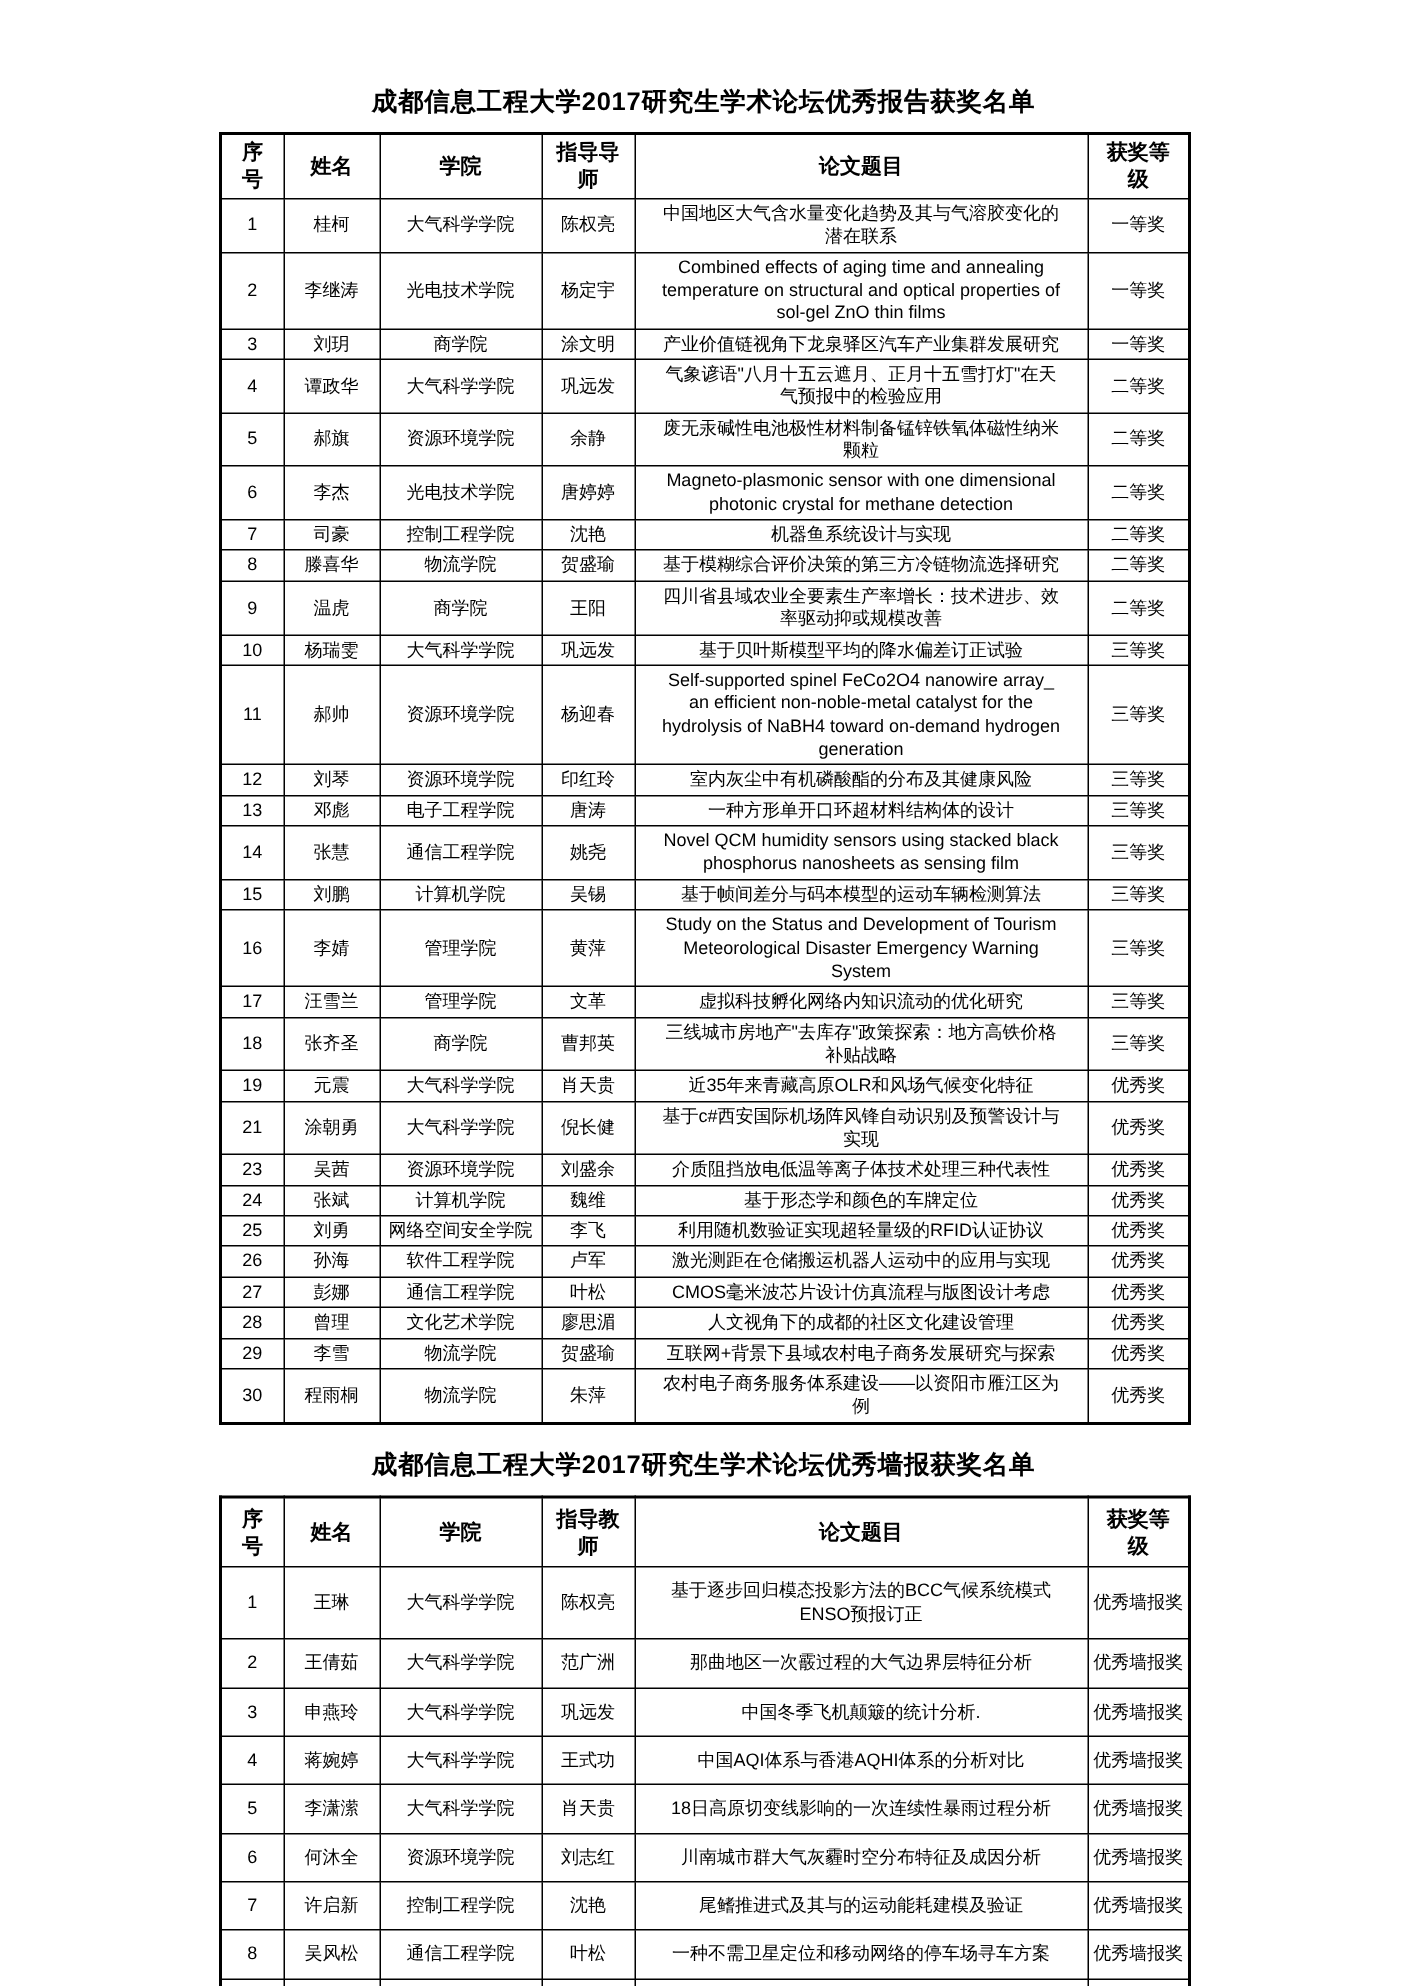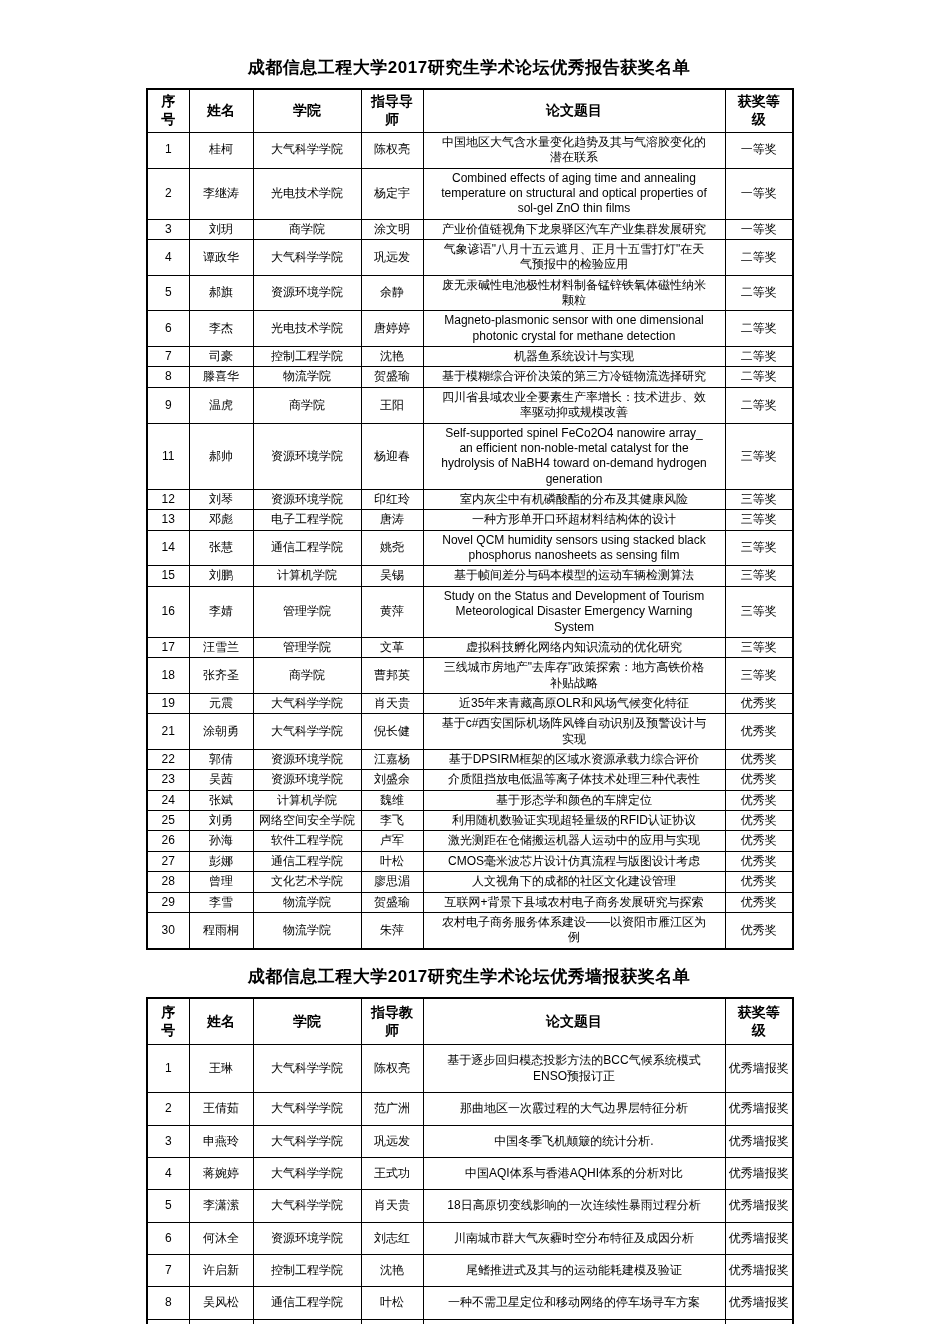--- a/index.html
+++ b/index.html
@@ -166,20 +166,28 @@
             </tr>
             <tr>
               <td class="cell-index">9</td>
               <td class="cell-name">温虎</td>
               <td class="cell-college">商学院</td>
               <td class="cell-advisor">王阳</td>
               <td class="cell-title">四川省县域农业全要素生产率增长：技术进步、效率驱动抑或规模改善</td>
               <td class="cell-award">二等奖</td>
             </tr>
             <tr>
+              <td class="cell-index">10</td>
+              <td class="cell-name">杨瑞雯</td>
+              <td class="cell-college">大气科学学院</td>
+              <td class="cell-advisor">巩远发</td>
+              <td class="cell-title">基于贝叶斯模型平均的降水偏差订正试验</td>
+              <td class="cell-award">三等奖</td>
+            </tr>
+            <tr>
               <td class="cell-index">11</td>
               <td class="cell-name">郝帅</td>
               <td class="cell-college">资源环境学院</td>
               <td class="cell-advisor">杨迎春</td>
               <td class="cell-title">Self-supported spinel FeCo2O4 nanowire array_ an efficient non-noble-metal catalyst for the hydrolysis of NaBH4 toward on-demand hydrogen generation</td>
               <td class="cell-award">三等奖</td>
             </tr>
             <tr>
               <td class="cell-index">12</td>
               <td class="cell-name">刘琴</td>
@@ -243,28 +251,20 @@
               <td class="cell-advisor">肖天贵</td>
               <td class="cell-title">近35年来青藏高原OLR和风场气候变化特征</td>
               <td class="cell-award">优秀奖</td>
             </tr>
             <tr>
               <td class="cell-index">21</td>
               <td class="cell-name">涂朝勇</td>
               <td class="cell-college">大气科学学院</td>
               <td class="cell-advisor">倪长健</td>
               <td class="cell-title">基于c#西安国际机场阵风锋自动识别及预警设计与实现</td>
-              <td class="cell-award">优秀奖</td>
-            </tr>
-            <tr>
-              <td class="cell-index">22</td>
-              <td class="cell-name">郭倩</td>
-              <td class="cell-college">资源环境学院</td>
-              <td class="cell-advisor">江嘉杨</td>
-              <td class="cell-title">基于DPSIRM框架的区域水资源承载力综合评价</td>
               <td class="cell-award">优秀奖</td>
             </tr>
             <tr>
               <td class="cell-index">23</td>
               <td class="cell-name">吴茜</td>
               <td class="cell-college">资源环境学院</td>
               <td class="cell-advisor">刘盛余</td>
               <td class="cell-title">介质阻挡放电低温等离子体技术处理三种代表性</td>
               <td class="cell-award">优秀奖</td>
             </tr>

